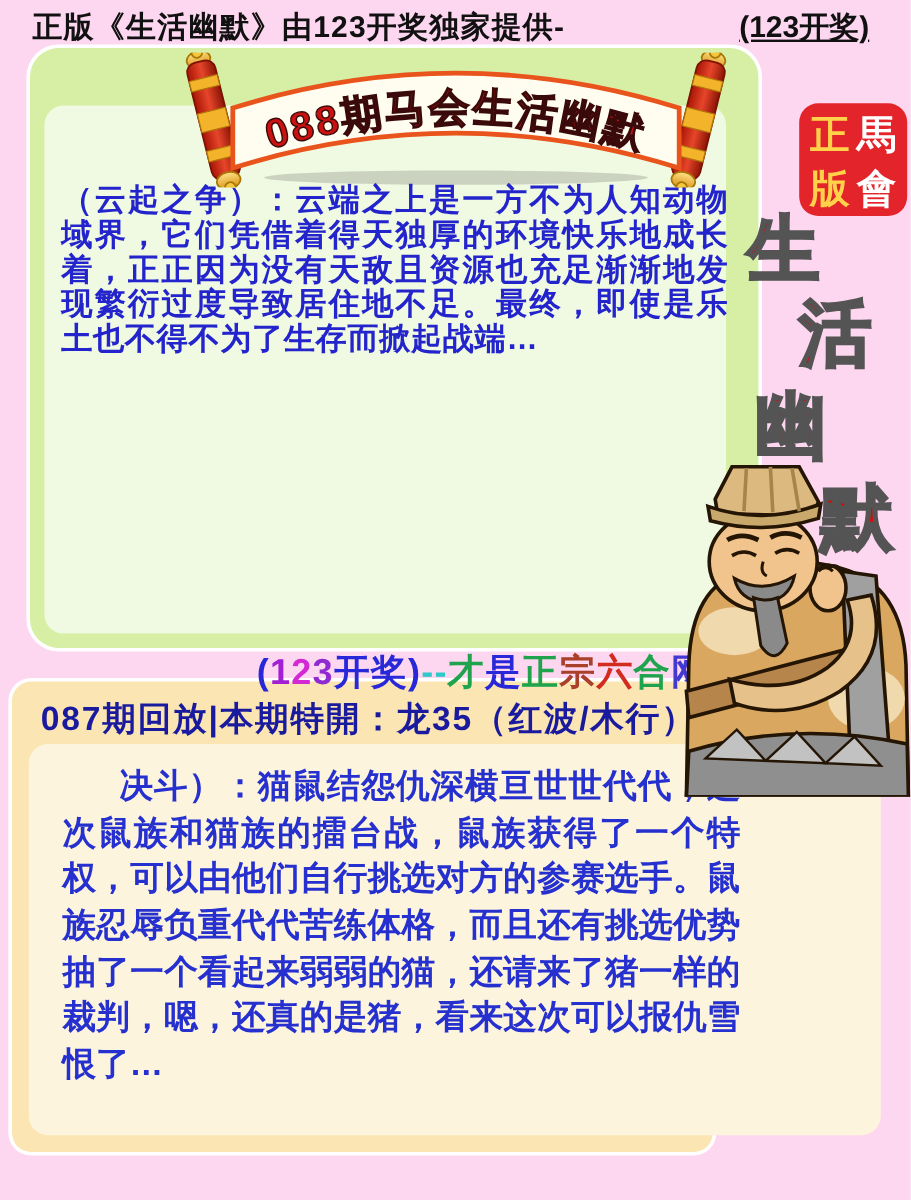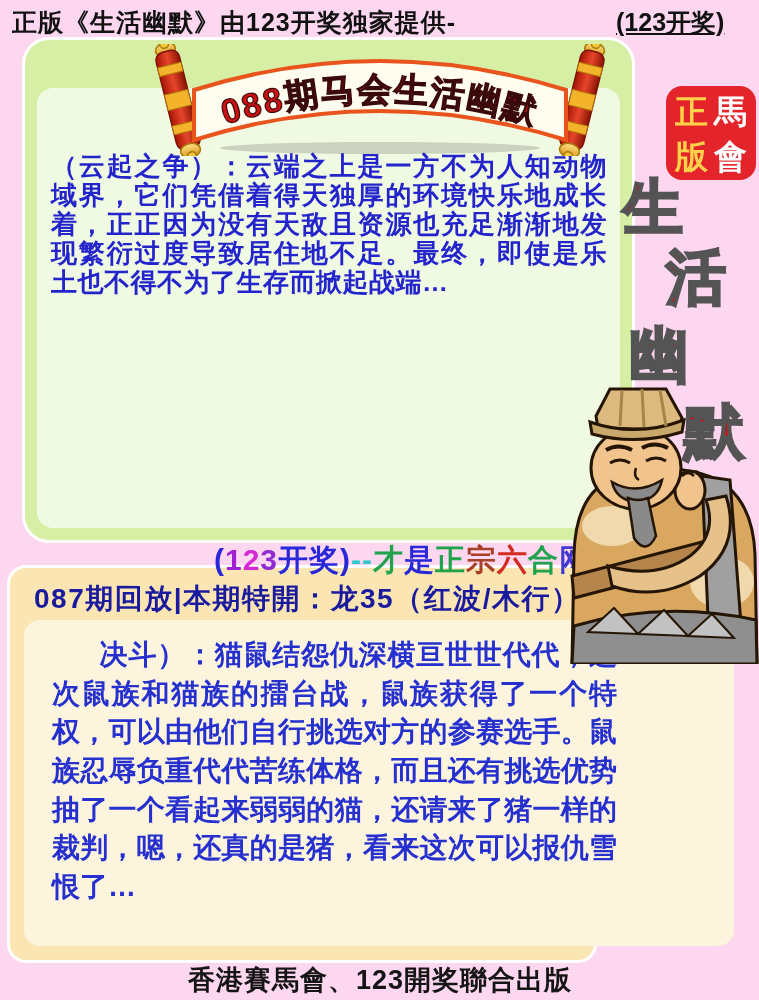--- a/index.html
+++ b/index.html
@@ -3,28 +3,28 @@
 <meta charset="utf-8">
 <style>
   html,body{margin:0;padding:0;}
   .page{
     position:relative; width:759px; height:1000px; overflow:hidden;
     background:var(--page_bg,#fdd7f0);
     font-family:"Liberation Sans", sans-serif;
   }
   .abs{position:absolute;}
   
-  .header-left{left:12px; top:6px; font-size:25px; font-weight:600; color:#111; letter-spacing:1px;}
+  .header-left{left:27px; top:6px; font-size:25px; font-weight:600; color:#111; letter-spacing:1px;}
   .header-right{left:616px; top:6px; font-size:25px; font-weight:600; color:#111;text-decoration:underline;}
   
   .green-panel{left:25px; top:40px; width:607px; height:500px;
     background:var(--green_panel,#d6efa5); border-radius:24px;
     box-shadow:0 0 0 3px #ffffff; z-index:1;}
-  .green-inner{position:absolute; left:12px; top:48px; width:583px; height:440px;
-    background:var(--green_inner,#f0fae2); border-radius:16px;}
+  .green-inner{position:absolute; left:12px; top:48px; width:532px; height:440px;
+    background:var(--green_inner,#f0fae2); border-radius:16px;padding-left:36px;}
   .story-text{position:absolute; left:14px; top:64px; width:556px;
     font-size:26px; font-weight:700; color:var(--story_text,#2424cc);
     line-height:1.12; letter-spacing:0.5px; text-align:justify;}
   
   .banner-wrap{left:140px; top:44px; width:480px; height:112px; z-index:2;}
   
   .seal{left:666px; top:86px; width:90px; height:94px; background:#e3242b;
     border-radius:16px; display:grid; grid-template-columns:1fr 1fr;
     align-items:center; justify-items:center; font-size:33px; font-weight:900;
     padding:4px 6px; box-sizing:border-box; z-index:3;}
@@ -168,15 +168,14 @@
 
   <div class="abs mid-line"><span style="color: rgb(40, 40, 216);">(</span><span style="color: rgb(162, 31, 212);">1</span><span style="color: rgb(212, 40, 212);">2</span><span style="color: rgb(143, 43, 208);">3</span><span style="color: rgb(40, 40, 216);">开奖)</span><span style="color: rgb(47, 201, 201);">--</span><span style="color: rgb(31, 163, 77);">才</span><span style="color: rgb(40, 40, 216);">是</span><span style="color: rgb(31, 163, 77);">正</span><span style="color: rgb(168, 64, 42);">宗</span><span style="color: rgb(210, 43, 31);">六</span><span style="color: rgb(31, 163, 77);">合</span><span style="color: rgb(67, 56, 208);">网</span></div>
 
   <div class="abs cream-panel">
     <div class="replay-header">087期回放|本期特開：龙35（红波/木行）</div>
     <div class="cream-inner">
       <div class="replay-text">决斗）：猫鼠结怨仇深横亘世世代代，这次鼠族和猫族的擂台战，鼠族获得了一个特权，可以由他们自行挑选对方的参赛选手。鼠族忍辱负重代代苦练体格，而且还有挑选优势抽了一个看起来弱弱的猫，还请来了猪一样的裁判，嗯，还真的是猪，看来这次可以报仇雪恨了…</div>
     </div>
   </div>
 
-  <div class="abs footer-publisher">香港賽馬會、123開奖聯合出版</div>
 
 </div>
 
 </body></html>

